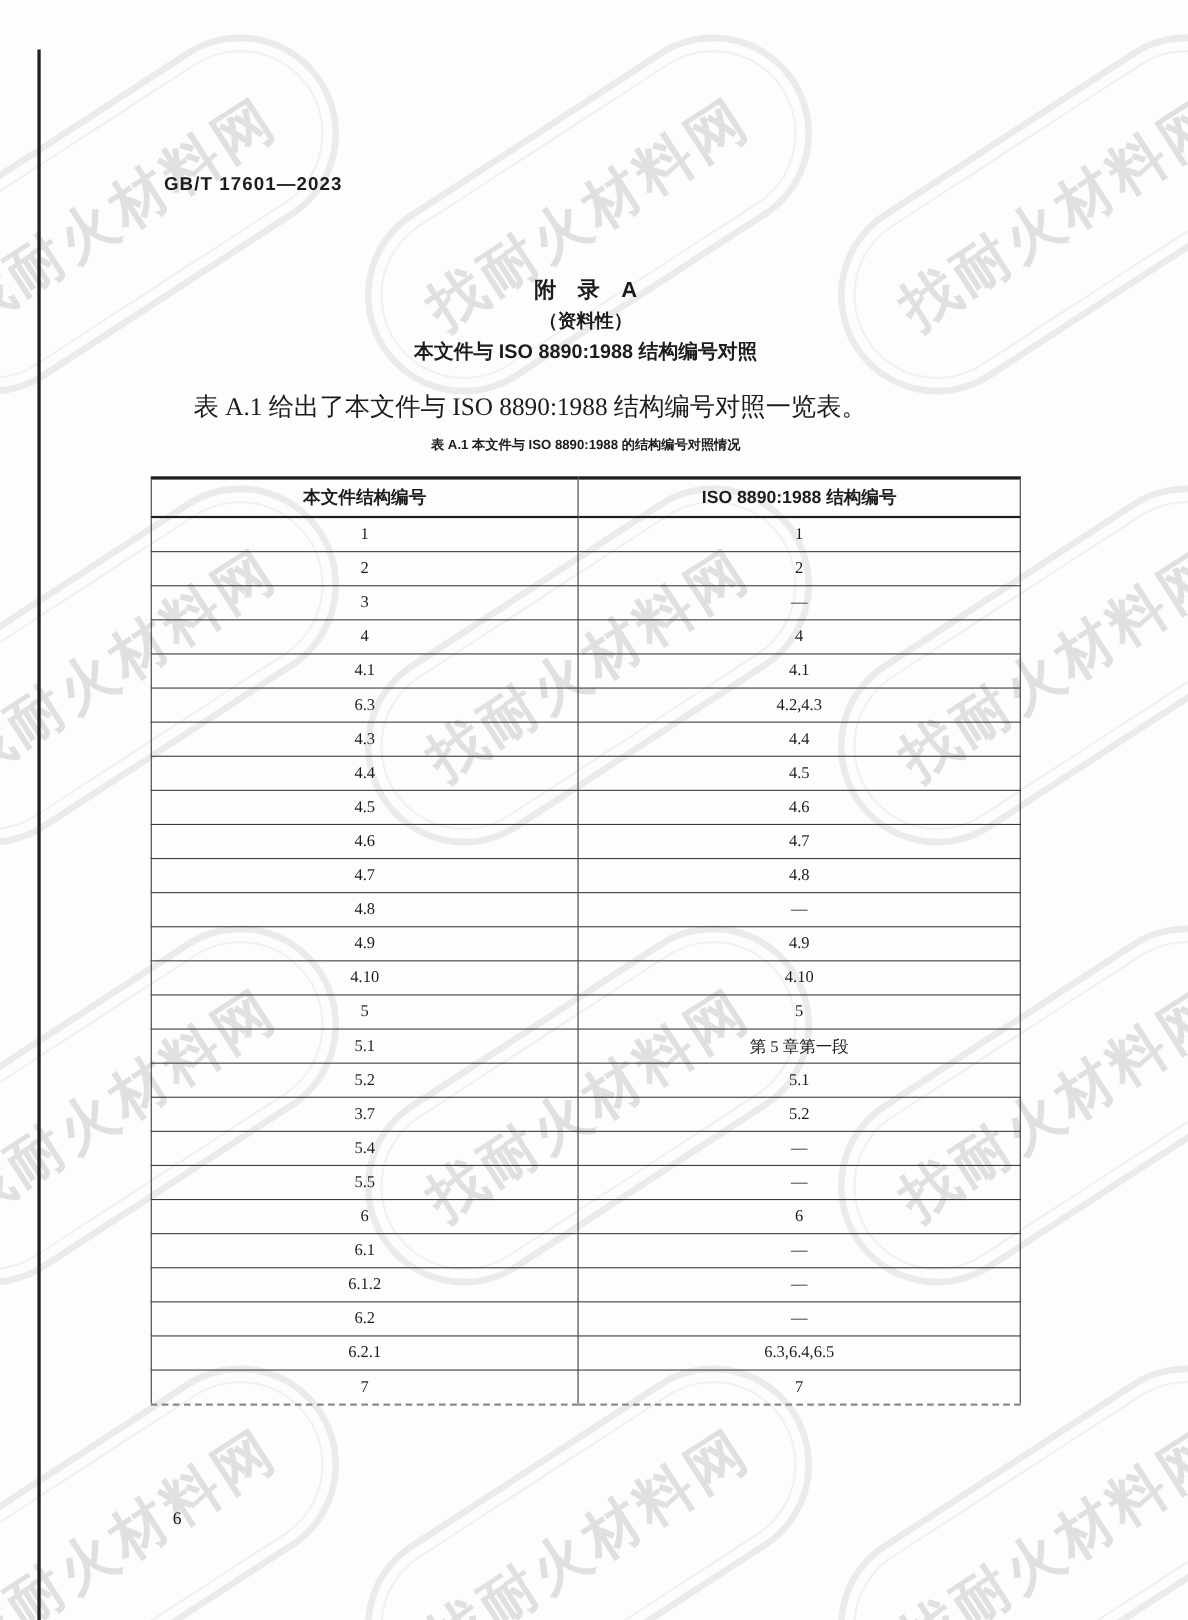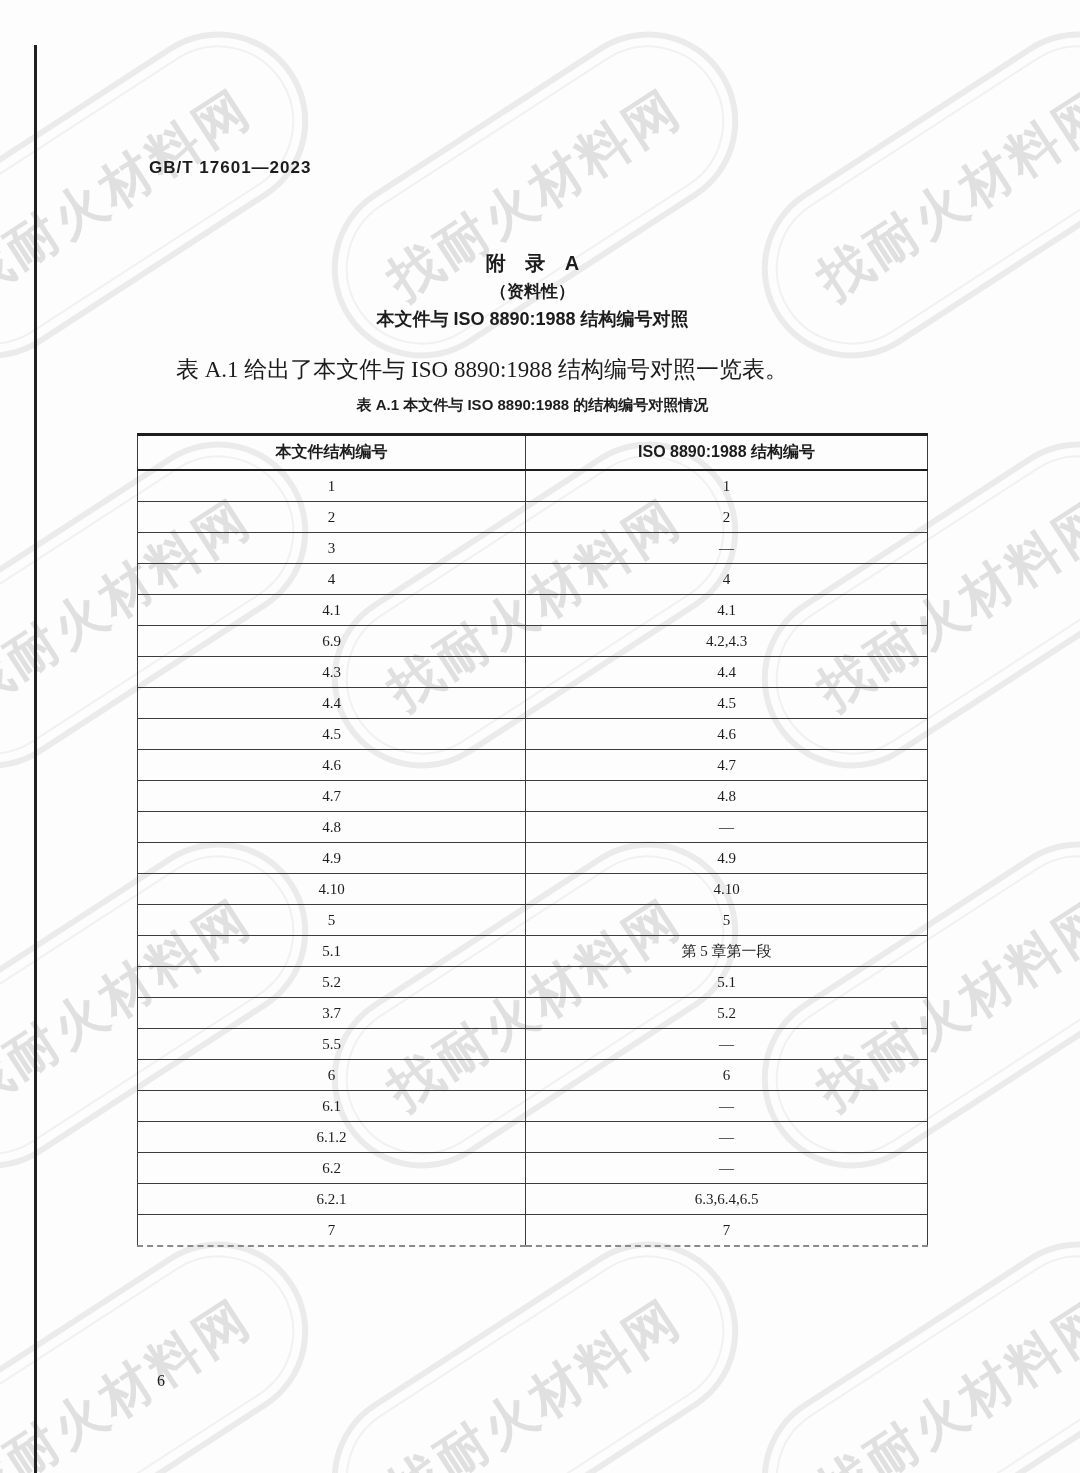--- a/index.html
+++ b/index.html
@@ -59,21 +59,21 @@
     position: absolute; left: 137px; width: 791px;
     text-align: center;
   }
   .appendix-title   { top: 250px; font-size: 20px; word-spacing: 14px; }
   .appendix-subtitle{ top: 280px; font-size: 17px; }
   .appendix-heading { top: 307px; font-size: 18px; }
   .intro-paragraph {
     position: absolute; left: 176px; top: 354px;
     font-size: 23px;
   }
-  .table-caption { top: 396px; font-size: 15px; }
+  .table-caption { top: 396px; font-size: 12px; }
   
   .cmp-table {
     position: absolute; left: 137px; top: 433px;
     width: 791px;
     border-collapse: collapse;
     table-layout: fixed;
     background: transparent;
   }
   .cmp-table th, .cmp-table td {
     border: 1px solid #3c3c3c;
@@ -191,21 +191,21 @@
           </tr>
           <tr>
             <td>4</td>
             <td>4</td>
           </tr>
           <tr>
             <td>4.1</td>
             <td>4.1</td>
           </tr>
           <tr>
-            <td>6.9</td>
+            <td>6.3</td>
             <td>4.2,4.3</td>
           </tr>
           <tr>
             <td>4.3</td>
             <td>4.4</td>
           </tr>
           <tr>
             <td>4.4</td>
             <td>4.5</td>
           </tr>
@@ -241,20 +241,24 @@
             <td>5.1</td>
             <td>第 5 章第一段</td>
           </tr>
           <tr>
             <td>5.2</td>
             <td>5.1</td>
           </tr>
           <tr>
             <td>3.7</td>
             <td>5.2</td>
+          </tr>
+          <tr>
+            <td>5.4</td>
+            <td>—</td>
           </tr>
           <tr>
             <td>5.5</td>
             <td>—</td>
           </tr>
           <tr>
             <td>6</td>
             <td>6</td>
           </tr>
           <tr>

